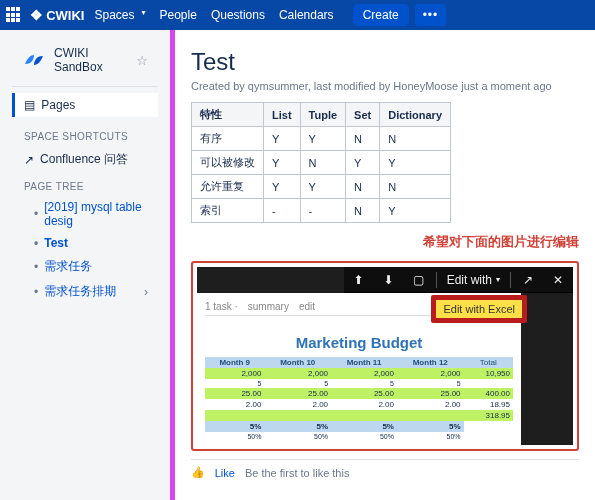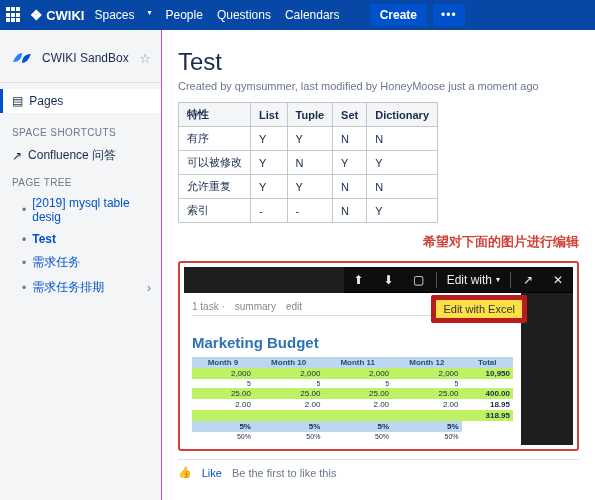--- a/index.html
+++ b/index.html
@@ -5,28 +5,28 @@
   
   *{box-sizing:border-box;margin:0;padding:0;font-family:Arial,Helvetica,sans-serif}
   body{width:595px;height:500px;overflow:hidden;background:#f4f5f7;font-size:12px;color:#172b4d}
 
   
   .topbar{height:30px;background:#0747a6;color:#fff;display:flex;align-items:center;padding:0 6px;font-size:12px}
   .apps-icon{width:16px;height:16px;display:grid;grid-template-columns:repeat(3,4px);gap:1px;margin-right:8px;cursor:pointer}
   .apps-icon span{width:4px;height:4px;background:#fff}
   .brand{font-weight:700;font-size:13px;margin-right:10px}
   .brand b.c{font-size:14px}
-  .nav-item{margin-right:14px;cursor:pointer;display:flex;gap:13px}
+  .nav-item{margin-right:14px;cursor:pointer;display:flex;gap:7px}
   .nav-item .caret{font-size:8px}
-  .create-btn{background:#0052cc;border-radius:0;padding:4px 10px;margin-left:16px;cursor:pointer;font-weight:700}
+  .create-btn{background:#0052cc;border-radius:5px;padding:4px 10px;margin-left:5px;cursor:pointer;font-weight:400}
   .more-btn{background:#0052cc;border-radius:3px;padding:4px 8px;margin-left:6px;cursor:pointer;letter-spacing:1px}
 
   
   .shell{display:flex;height:470px}
-  .sidebar{width:162px;background:#f4f5f7;border-right:1px solid #d946ef;padding:10px 0;flex-shrink:0}
+  .sidebar{width:175px;background:#f4f5f7;border-right:5px solid #d946ef;padding:10px 12px;flex-shrink:0}
   .space-hdr{display:flex;align-items:center;padding:6px 10px 12px}
   .logo-icon{width:24px;height:24px;margin-right:8px}
   .logo-icon svg{width:100%;height:100%}
   .space-name{font-size:12px;color:#172b4d;flex:1}
   .star{color:#8993a4;cursor:pointer;font-size:13px}
   .section{border-top:1px solid #dfe1e6;padding:6px 0}
   .section-item{padding:5px 12px;display:flex;align-items:center;gap:6px;cursor:pointer}
   .section-item.sel{border-left:3px solid #0052cc;background:#fff;padding-left:9px}
   .section-hdr{padding:8px 12px 4px;font-size:10px;font-weight:400;color:#6b778c;letter-spacing:.4px}
   .tree{padding:0 4px}
@@ -56,26 +56,26 @@
   .embed-wrap{border:2px solid #d04237;border-radius:3px;padding:4px;}
   .embed{background:#1e1e1e;position:relative;height:178px}
   .embed .toolbar{position:absolute;right:0;top:0;height:26px;display:flex;align-items:center;background:#0e0e0e;border-bottom:1px solid #000}
   .tb-btn{width:30px;height:26px;display:flex;align-items:center;justify-content:center;color:#eee;cursor:pointer;font-size:12px}
   .tb-btn.wide{width:auto;padding:0 8px;white-space:nowrap;gap:4px}
   .tb-sep{width:1px;height:16px;background:#555;margin:0 2px}
   .tooltip{position:absolute;top:28px;right:46px;background:#fde047;color:#333;font-size:11px;border:5px solid #b91c1c;border-radius:2px;padding:3px 7px;z-index:5}
 
   .excel{position:absolute;left:0;right:52px;top:26px;bottom:0;background:#fff;padding:8px 8px 4px;overflow:hidden}
   .excel .tabs{display:flex;gap:10px;font-size:10px;color:#888;border-bottom:1px solid #ddd;padding-bottom:3px;margin-bottom:18px}
-  .excel .mb-title{color:#2e74b5;font-weight:700;font-size:15px;margin-bottom:6px}
+  .excel .mb-title{color:#2e74b5;font-weight:700;font-size:15px;text-align:center;margin-bottom:6px}
   .xl{font-size:8px;border-collapse:collapse;width:100%}
   .xl th,.xl td{padding:1px 3px;text-align:right;border:0}
   .xl thead th{background:#bdd7ee;color:#1f4e79;font-weight:700;text-align:center;font-size:8px}
   .xl .lt{background:#bef264}
-  .xl .total-col{font-weight:700}
+  .xl .total-col{font-weight:400}
   .xl .pct{background:#bdd7ee;font-weight:700}
   .xl .tiny{font-size:7px}
   .side-strip{position:absolute;top:26px;right:0;bottom:0;width:52px;background:#1e1e1e}
 
   
   .likebar{border-top:1px solid #dfe1e6;margin-top:8px;padding-top:6px;display:flex;align-items:center;gap:10px;font-size:11px}
   .thumb{color:#6b778c;cursor:pointer}
   .like-link{color:#0052cc;cursor:pointer}
   .like-text{color:#6b778c}
 </style>

